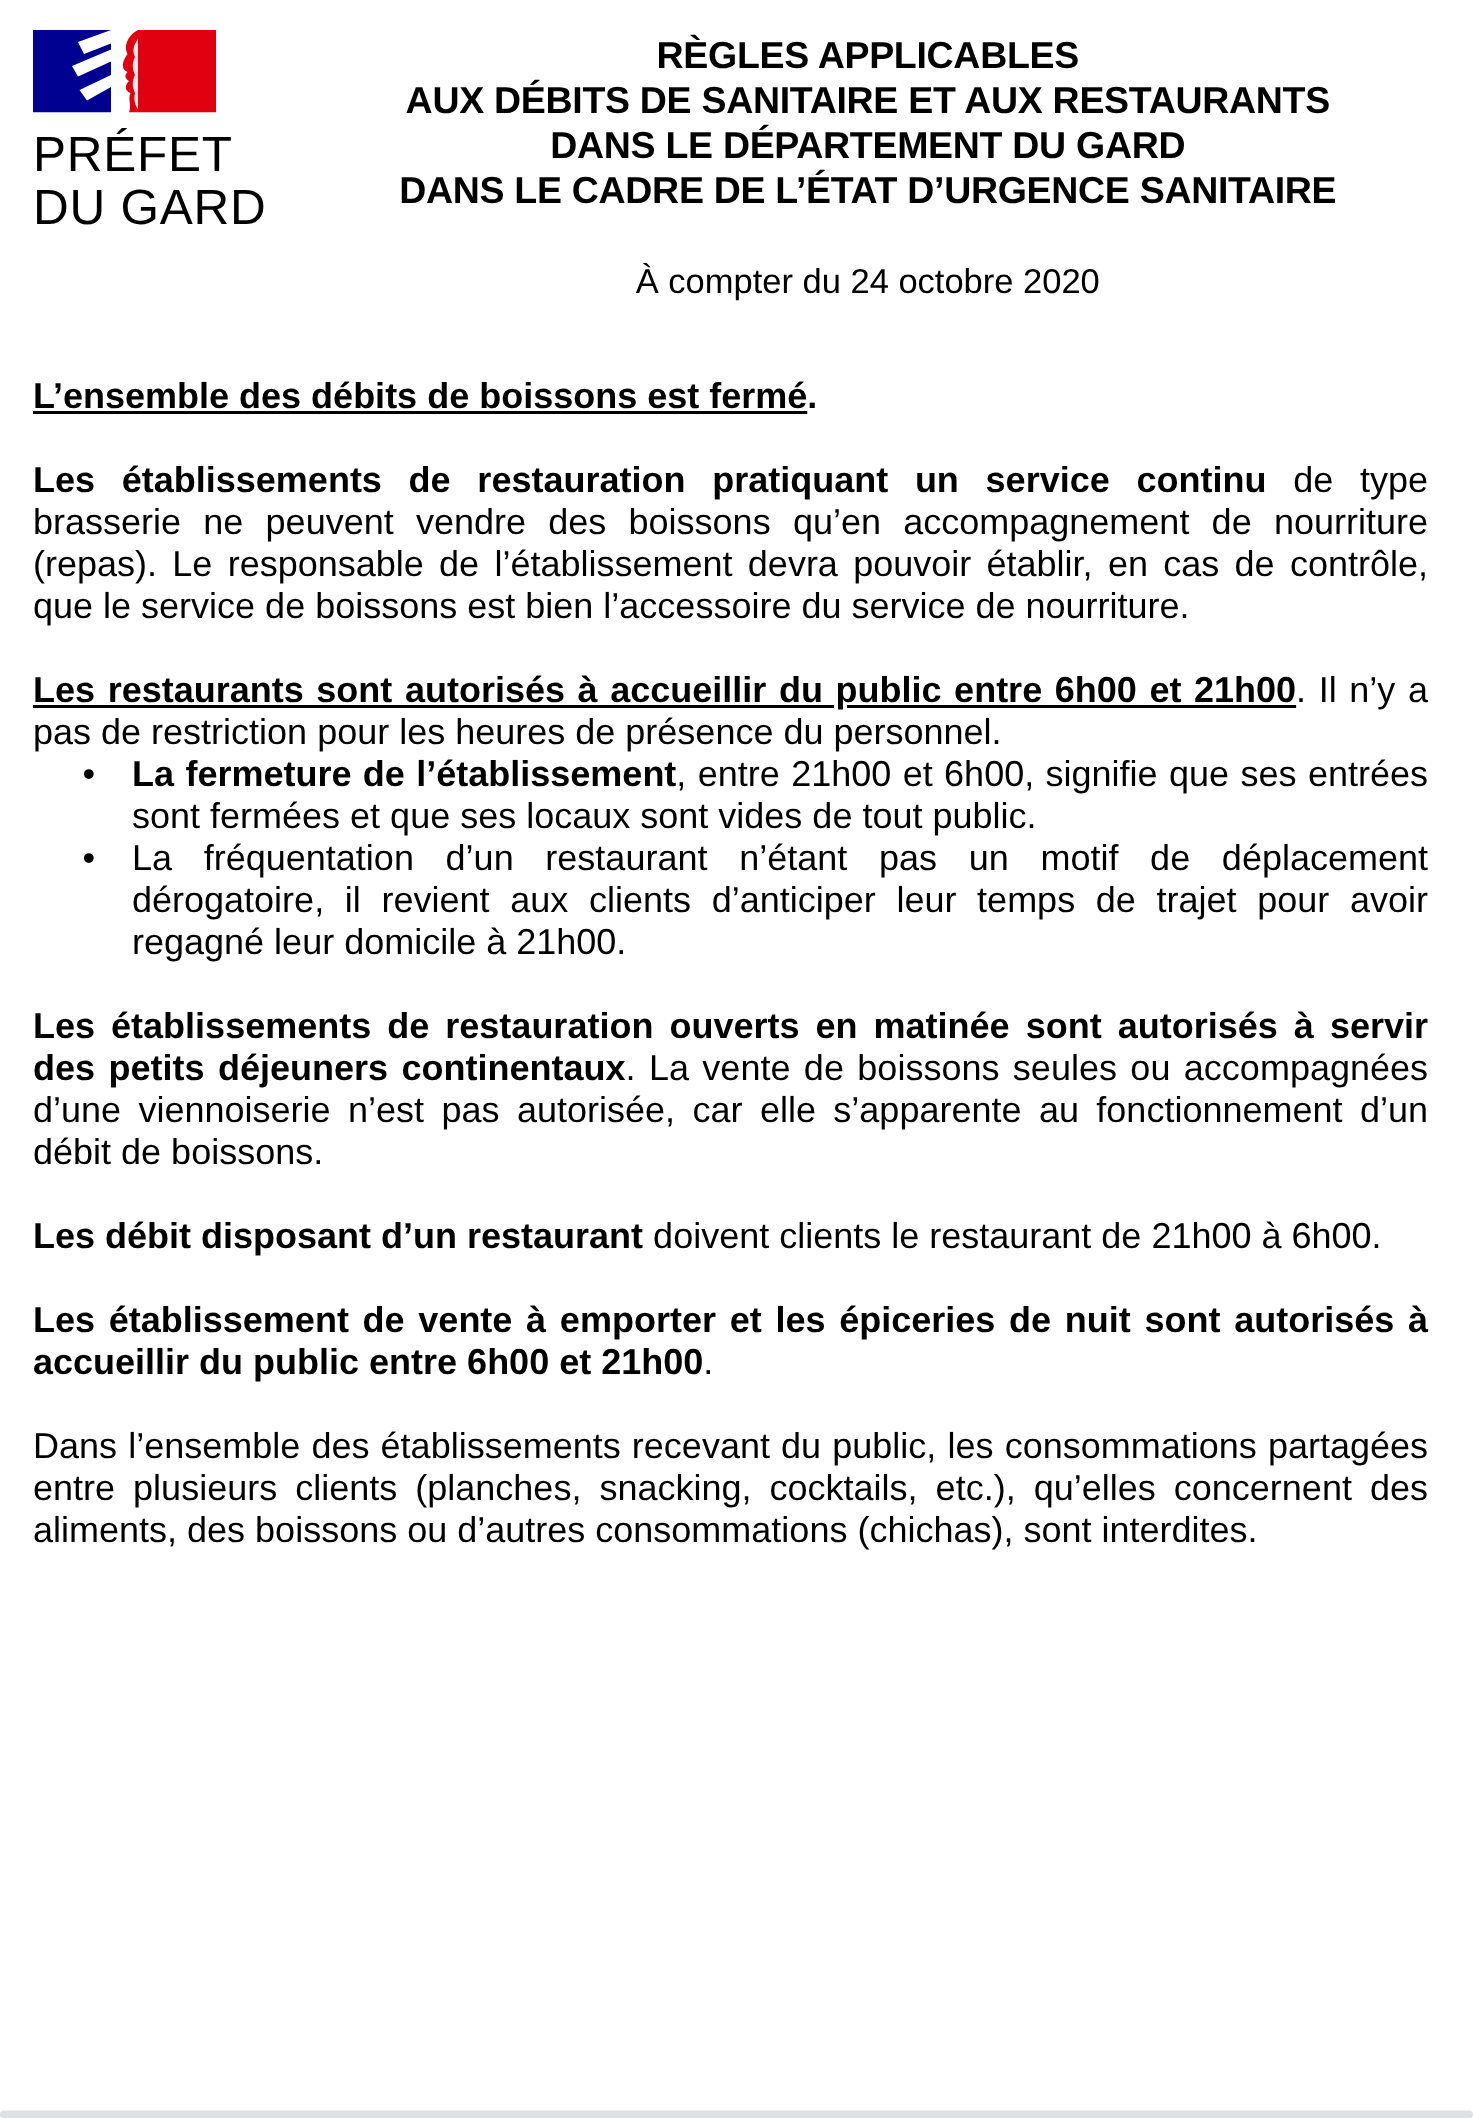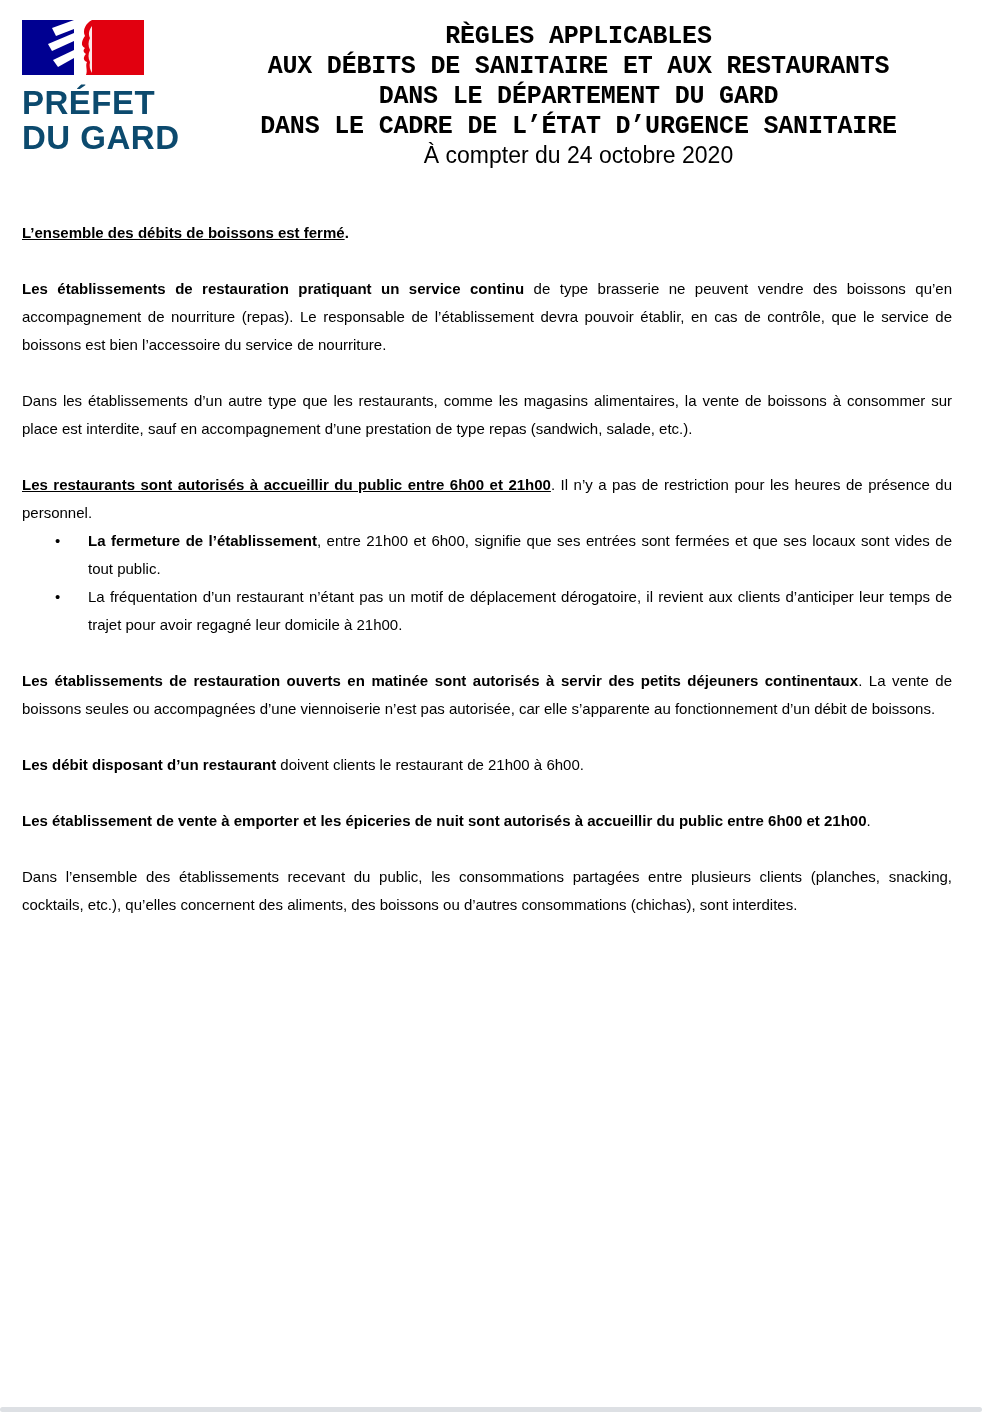--- a/index.html
+++ b/index.html
@@ -10,50 +10,51 @@
     background: #ffffff;
     color: #000000;
     font-family: "Liberation Sans", sans-serif;
     overflow: hidden;
   }
   
   .header { display: flex; padding: 20px 0 0 22px; }
   .brand-col { width: 223px; flex: 0 0 auto; }
   .flag { display: block; margin-bottom: 10px; }
   .brand-name {
-    font-weight: bold;
+    font-weight: normal;
     font-size: 33px;
     line-height: 35px;
     letter-spacing: 0.5px;
-    color: #0c4a6e;
+    color: #000000;
   }
   .motto {
     margin-top: 12px;
     font-family: "Liberation Serif", serif;
     font-style: italic;
     font-size: 18px;
     line-height: 23px;
   }
   .title-col { flex: 1; margin-right: 70px; padding-top: 2px; }
   .doc-title {
     text-align: center;
     font-weight: bold;
     font-size: 25px;
     line-height: 30px;
     letter-spacing: -0.2px;
   }
-  .doc-title .tline { display: block; font-family: Liberation Mono, monospace; }
+  .doc-title .tline { display: block; }
   .subtitle {
     text-align: center;
     font-size: 23px;
+    margin-top: 32px;
   }
   
   .content {
     padding: 50px 30px 0 22px;
-    font-size: 15px;
+    font-size: 24px;
     line-height: 28px;
     text-align: justify;
   }
   .para { margin: 28px 0 0 0; }
   .para:first-child { margin-top: 0; }
   .bullet { display: flex; margin: 0; }
   .bullet .marker { flex: 0 0 33px; margin-left: 33px; }
   .bullet .bullet-text { flex: 1; text-align: justify; }
   .seg-b { font-weight: bold; }
   .seg-u { text-decoration: underline; }
@@ -100,21 +101,20 @@
         <span class="tline">DANS LE CADRE DE L’ÉTAT D’URGENCE SANITAIRE</span>
       </div>
       <div class="subtitle">À compter du 24 octobre 2020</div>
     </div>
 
   </div>
 
   <div class="content">
       <p class="para"><span class="seg-b seg-u">L’ensemble des débits de boissons est fermé</span><span class="seg-b">.</span></p>
       <p class="para"><span class="seg-b">Les établissements de restauration pratiquant un service continu</span><span> de type brasserie ne peuvent vendre des boissons qu’en accompagnement de nourriture (repas). Le responsable de l’établissement devra pouvoir établir, en cas de contrôle, que le service de boissons est bien l’accessoire du service de nourriture.</span></p>
-      <p class="para"><span>Dans les établissements d’un autre type que les restaurants, comme les magasins alimentaires, la vente de boissons à consommer sur place est interdite, sauf en accompagnement d’une prestation de type repas (sandwich, salade, etc.).</span></p>
       <p class="para"><span class="seg-b seg-u">Les restaurants sont autorisés à accueillir du public entre 6h00 et 21h00</span><span>. Il n’y a pas de restriction pour les heures de présence du personnel.</span></p>
       <div class="bullet">
         <span class="marker">•</span>
         <div class="bullet-text"><span class="seg-b">La fermeture de l’établissement</span><span>, entre 21h00 et 6h00, signifie que ses entrées sont fermées et que ses locaux sont vides de tout public.</span></div>
       </div>
       <div class="bullet">
         <span class="marker">•</span>
         <div class="bullet-text"><span>La fréquentation d’un restaurant n’étant pas un motif de déplacement dérogatoire, il revient aux clients d’anticiper leur temps de trajet pour avoir regagné leur domicile à 21h00.</span></div>
       </div>
       <p class="para"><span class="seg-b">Les établissements de restauration ouverts en matinée sont autorisés à servir des petits déjeuners continentaux</span><span>. La vente de boissons seules ou accompagnées d’une viennoiserie n’est pas autorisée, car elle s’apparente au fonctionnement d’un débit de boissons.</span></p>

